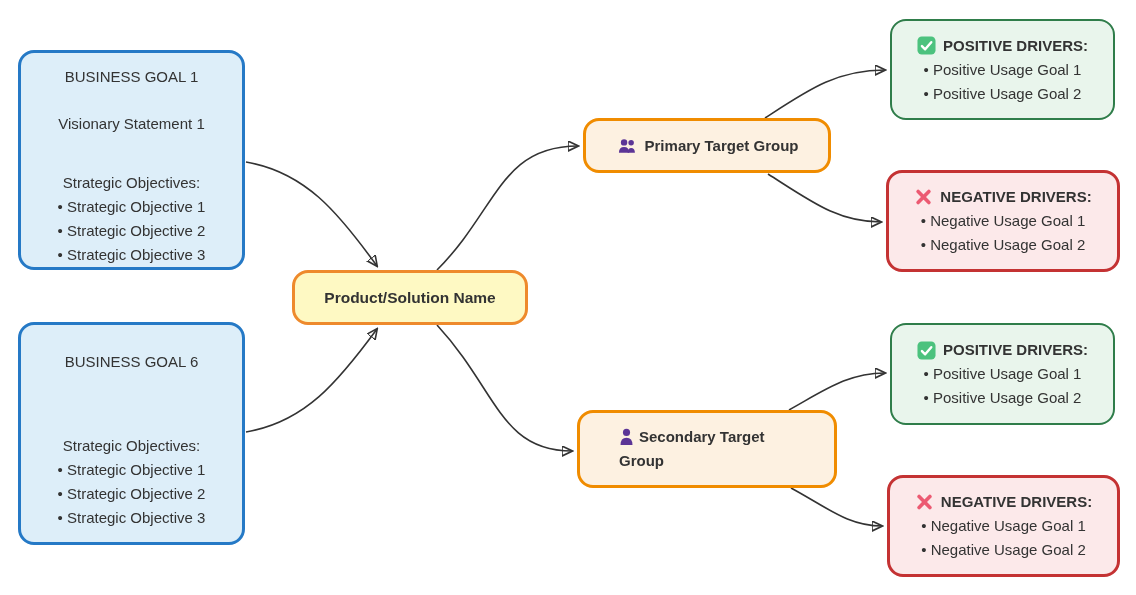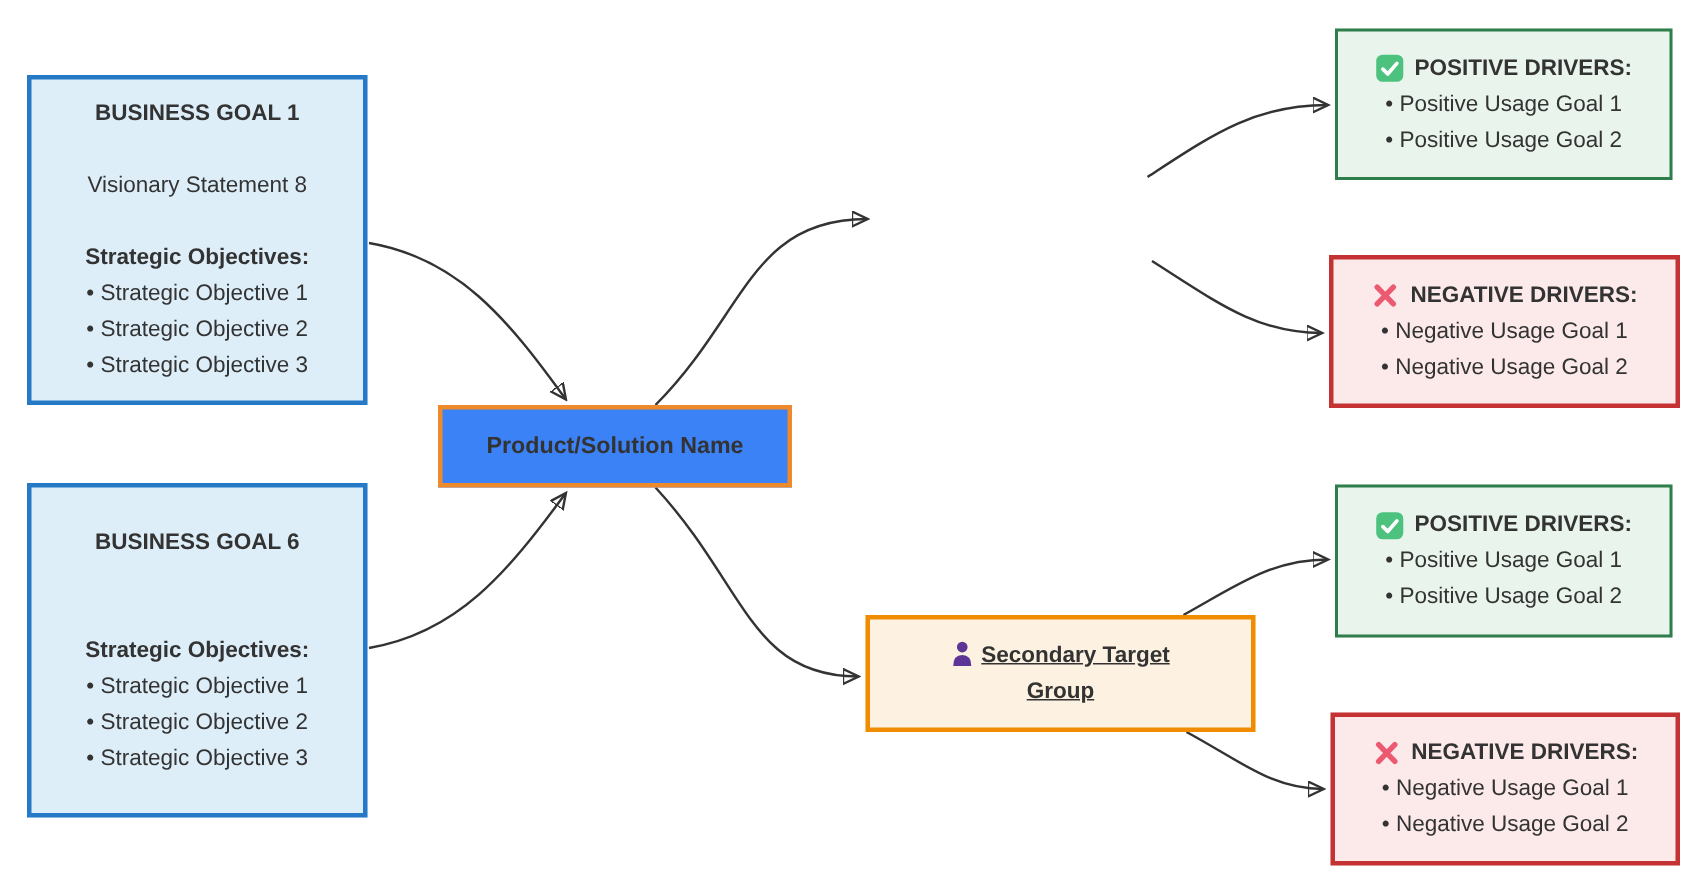--- a/index.html
+++ b/index.html
@@ -5,32 +5,32 @@
   html,body{margin:0;padding:0;background:#ffffff;}
   .canvas{
     position:relative;width:1136px;height:595px;background:#ffffff;
     font-family:"Liberation Sans",sans-serif;color:#333333;overflow:hidden;
   }
   .edges{position:absolute;left:0;top:0;width:1136px;height:595px;}
   .edges path{fill:none;stroke:#333333;stroke-width:1.6px;}
   .node{
     position:absolute;box-sizing:border-box;
     display:flex;flex-direction:column;align-items:center;justify-content:center;
-    text-align:center;font-size:15px;line-height:24px;
+    text-align:center;font-size:15px;line-height:24px;border-radius:16px;
   }
   .bgoal{background:#ddeef9;border:3px solid #2579c6;}
-  .product{background:#3b82f6;border:3px solid #ee8a2c;font-weight:bold;font-size:15.5px;}
+  .product{background:#fef9c3;border:3px solid #ee8a2c;font-weight:bold;font-size:15.5px;}
   .tgroup{background:#fdf1e1;border:3px solid #f08c00;font-weight:bold;}
   .pos{background:#e9f5ec;border:2px solid #2f7d4a;}
   .neg{background:#fce9ea;border:3px solid #c43233;text-align:right;}
   .spacer{height:24px;}
-  .bold{font-weight:bold;}
+  .bold{font-weight:normal;margin-top:12px;}
   .hrow{display:flex;flex-direction:row;align-items:center;gap:7px;font-weight:bold;}
   .icon{display:inline-flex;align-items:center;vertical-align:-3px;}
-  .wrap-label{width:176px;text-align:center;text-decoration:underline;}
+  .wrap-label{width:176px;text-align:left;}
   .wrap-label .icon{margin-right:5px;}
 </style>
 </head>
 <body>
 
 <div class="canvas">
 
   <svg class="edges" viewBox="0 0 1136 595">
     <defs>
       <marker id="arrow" viewBox="0 0 12 12" markerUnits="userSpaceOnUse" markerWidth="12" markerHeight="12" refX="10" refY="5.5" orient="auto">
@@ -43,21 +43,21 @@
     <path d="M 437 325 C 497 390, 500 451, 572 451" marker-end="url(#arrow)"></path>
     <path d="M 765 118 C 808 90, 836 70, 885 70" marker-end="url(#arrow)"></path>
     <path d="M 768 174 C 812 202, 838 222, 881 222" marker-end="url(#arrow)"></path>
     <path d="M 789 410 C 825 390, 848 373, 885 373" marker-end="url(#arrow)"></path>
     <path d="M 791 488 C 828 508, 848 526, 882 526" marker-end="url(#arrow)"></path>
   </svg>
 
   <div class="node bgoal" style="left:18px;top:50px;width:227px;height:220px">
     <div class="bold">BUSINESS GOAL 1</div>
     <div class="spacer"></div>
-    <div>Visionary Statement 8</div>
+    <div>Visionary Statement 1</div>
     <div class="spacer"></div>
     <div class="bold">Strategic Objectives:</div>
     <div>• Strategic Objective 1</div>
     <div>• Strategic Objective 2</div>
     <div>• Strategic Objective 3</div>
   </div>
 
   <div class="node bgoal" style="left:18px;top:322px;width:227px;height:223px">
     <div class="bold">BUSINESS GOAL 6</div>
     <div class="spacer"></div>
@@ -65,20 +65,35 @@
     <div class="bold">Strategic Objectives:</div>
     <div>• Strategic Objective 1</div>
     <div>• Strategic Objective 2</div>
     <div>• Strategic Objective 3</div>
   </div>
 
   <div class="node product" style="left:292px;top:270px;width:236px;height:55px">
     <div>Product/Solution Name</div>
   </div>
 
+  <div class="node tgroup" style="left:583px;top:118px;width:248px;height:55px">
+    <div class="hrow">
+      <span class="icon">
+        <svg width="22" height="15" viewBox="0 0 24 16">
+          <g fill="#5c3596">
+            <circle cx="16.5" cy="5" r="3"></circle>
+            <path d="M12.6 16 Q12.9 10.6 16.5 10.6 Q20.6 10.6 20.6 16 Z"></path>
+            <circle cx="8.8" cy="4.6" r="3.5"></circle>
+            <path d="M3.2 16 Q3.2 9.7 8.8 9.7 Q14.4 9.7 14.4 16 Z"></path>
+          </g>
+        </svg>
+      </span>
+      <span>Primary Target Group</span>
+    </div>
+  </div>
 
   <div class="node tgroup" style="left:577px;top:410px;width:260px;height:78px">
     <div class="wrap-label">
       <span class="icon">
         <svg width="15" height="17" viewBox="0 0 16 18">
           <g fill="#5c3596">
             <circle cx="8" cy="4.6" r="3.8"></circle>
             <path d="M1.6 18 Q1.6 10.2 8 10.2 Q14.4 10.2 14.4 18 Z"></path>
           </g>
         </svg>

